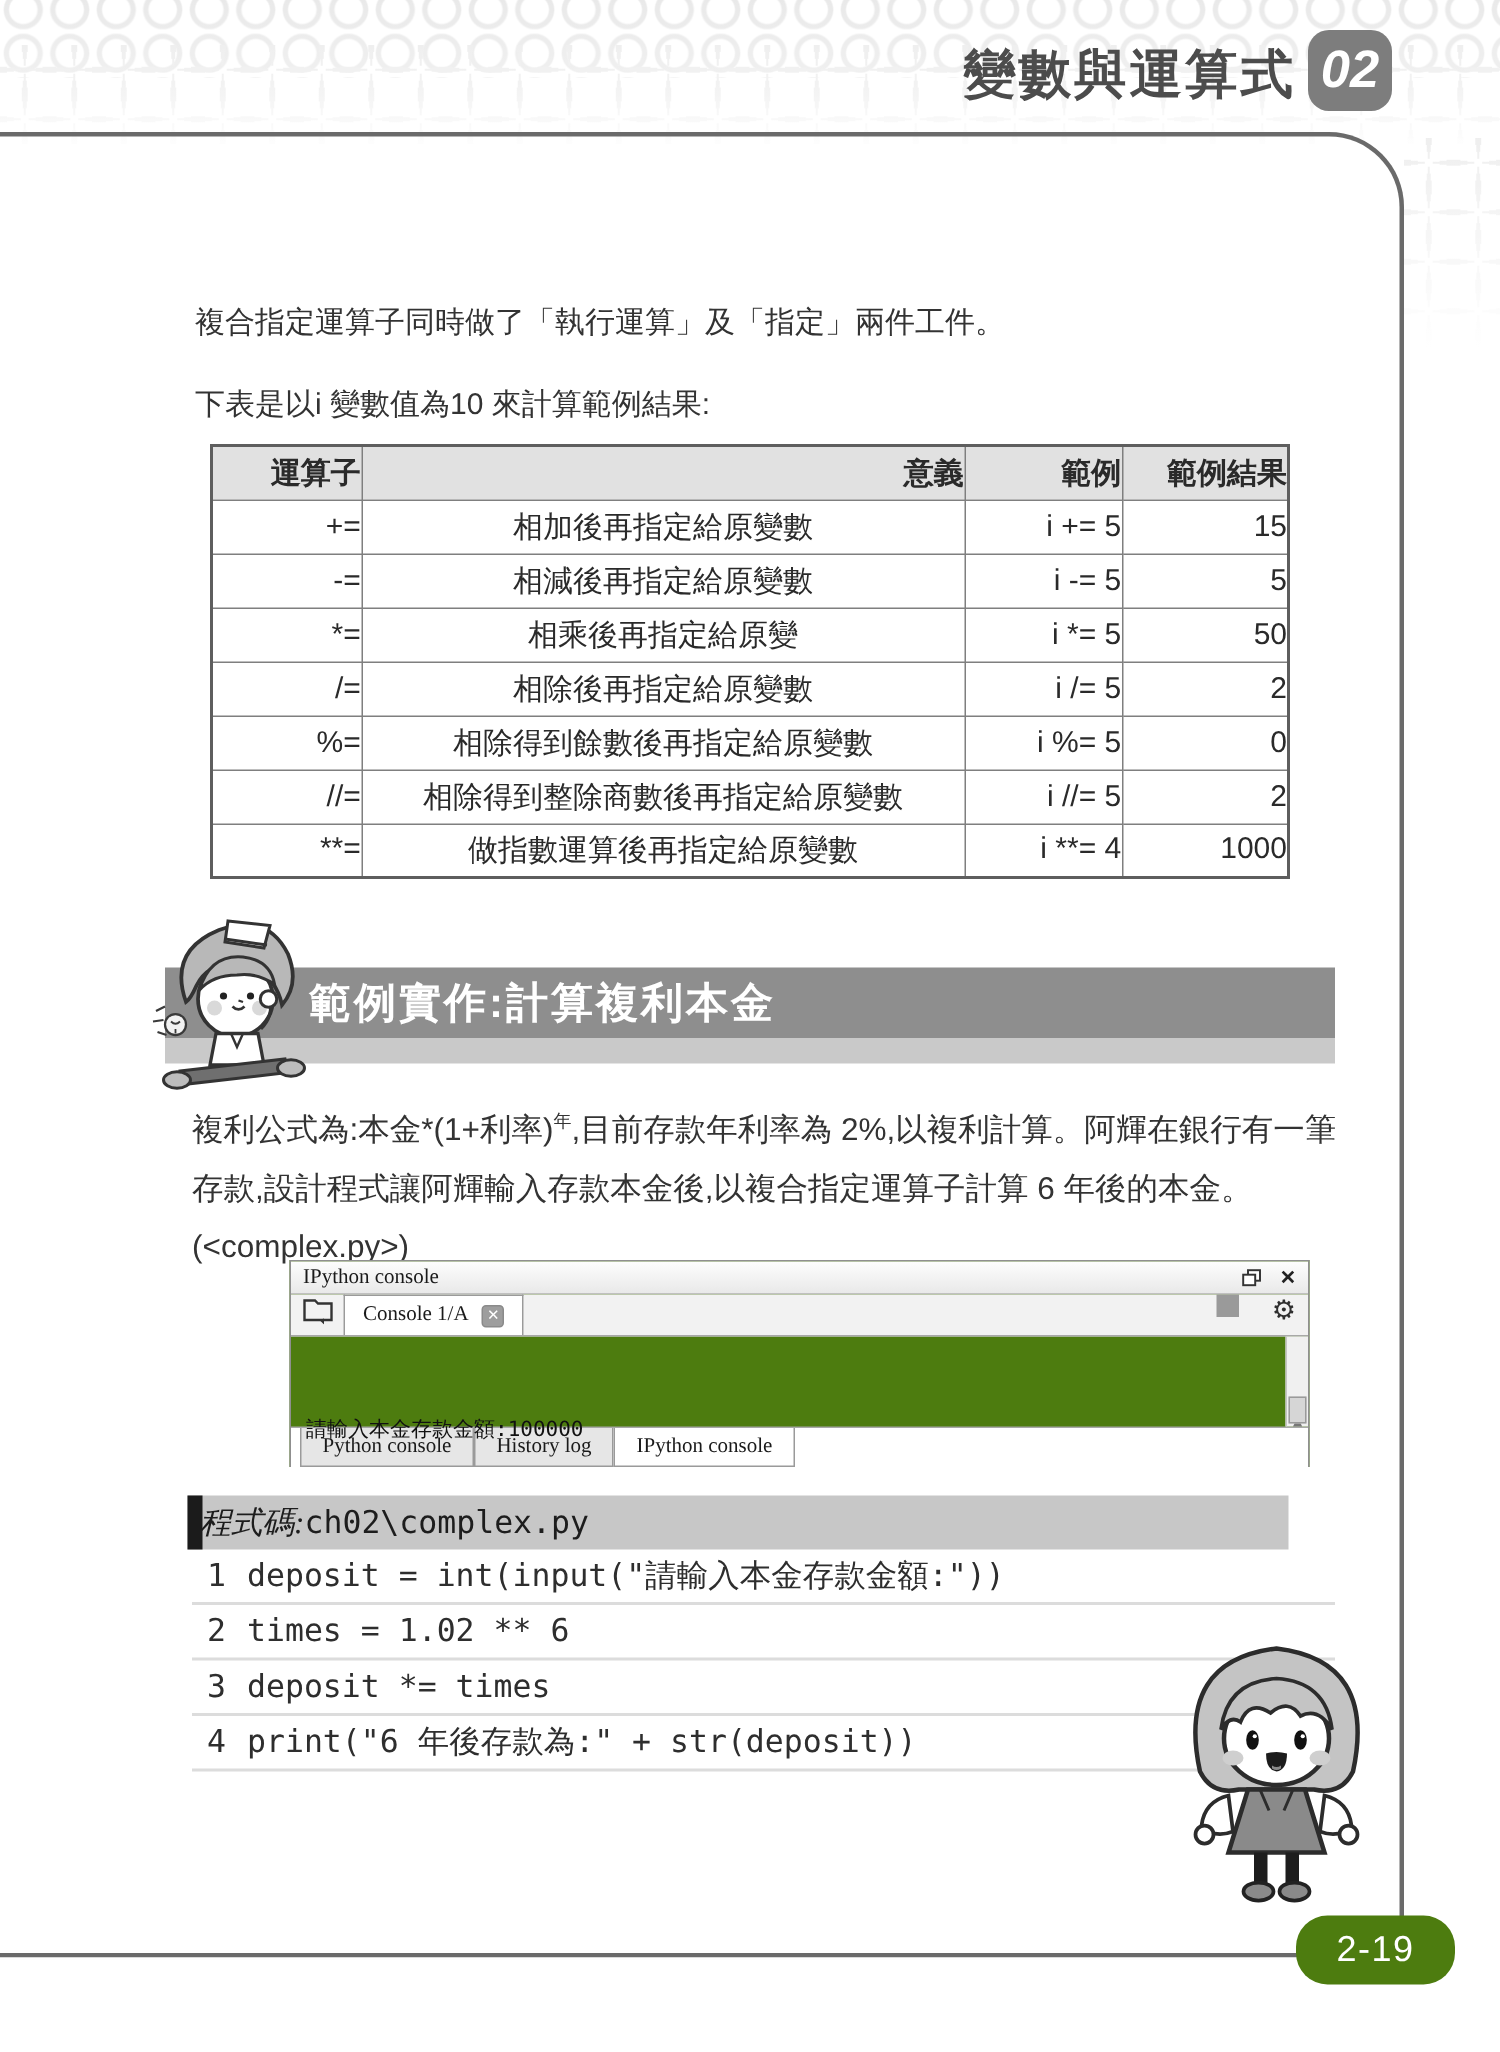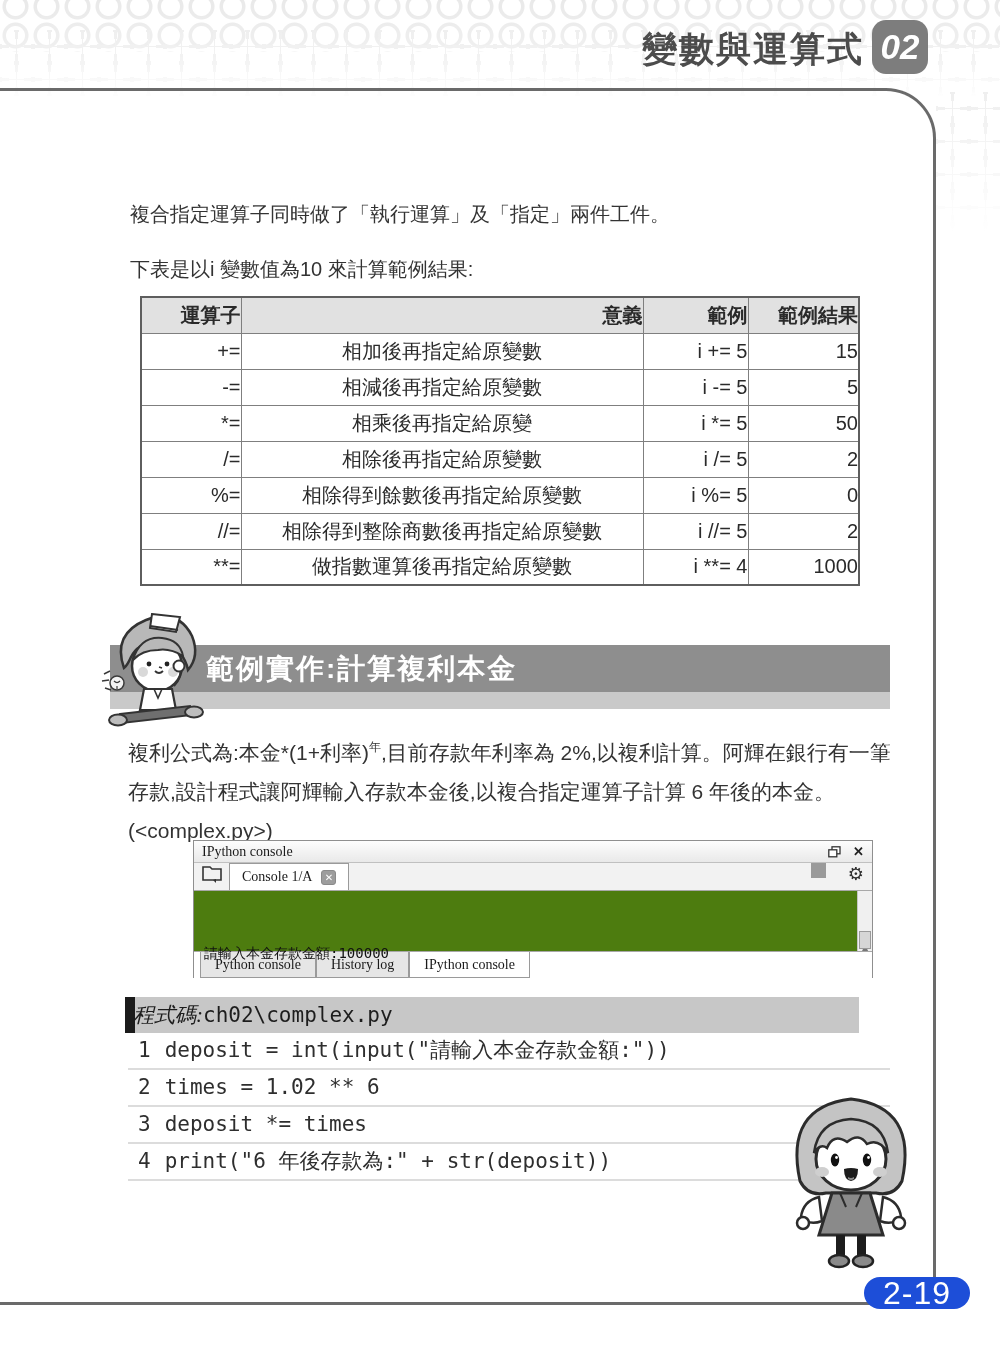--- a/index.html
+++ b/index.html
@@ -22,22 +22,22 @@
     background:linear-gradient(to bottom, rgba(255,255,255,.35) 0%, #fff 92%); }
 
   
   .chapter-title { position:absolute; top:26px; right:136px; font-size:35px; font-weight:bold; color:#4c4c4c; letter-spacing:2px; }
   .chapter-badge { position:absolute; left:872px; top:20px; width:56px; height:54px; background:#7d7d7d; border-radius:14px;
     display:flex; align-items:center; justify-content:center; color:#fff; font-size:35px; font-weight:bold; font-style:italic; }
 
   
   .content-border { position:absolute; left:0; top:88px; width:936px; height:1217px;
     border:3px solid #6a6a6a; border-left:none; border-top-right-radius:50px; pointer-events:none; }
-  .page-pill { position:absolute; left:864px; top:1277px; width:106px; height:32px; background:#1d4ed8; border-radius:21px;
-    display:flex; align-items:center; justify-content:center; color:#fff; font-size:32px; letter-spacing:1px; z-index:5; }
+  .page-pill { position:absolute; left:864px; top:1277px; width:106px; height:46px; background:#4d7c0f; border-radius:21px;
+    display:flex; align-items:center; justify-content:center; color:#fff; font-size:24px; letter-spacing:1px; z-index:5; }
 
   
   .code-row { border-bottom:2px solid #dcdcdc; font-family:"DejaVu Sans Mono", monospace; color:#2e2e2e; white-space:pre; }
   .intro-code { position:absolute; left:130px; top:99px; width:752px; }
   .intro-code .code-row { height:37px; line-height:35px; font-size:21px; padding-left:6px; }
 
   
   .para { position:absolute; left:130px; color:#333; font-size:20px; }
   .para-1 { top:201px; }
   .para-2 { top:256px; }

